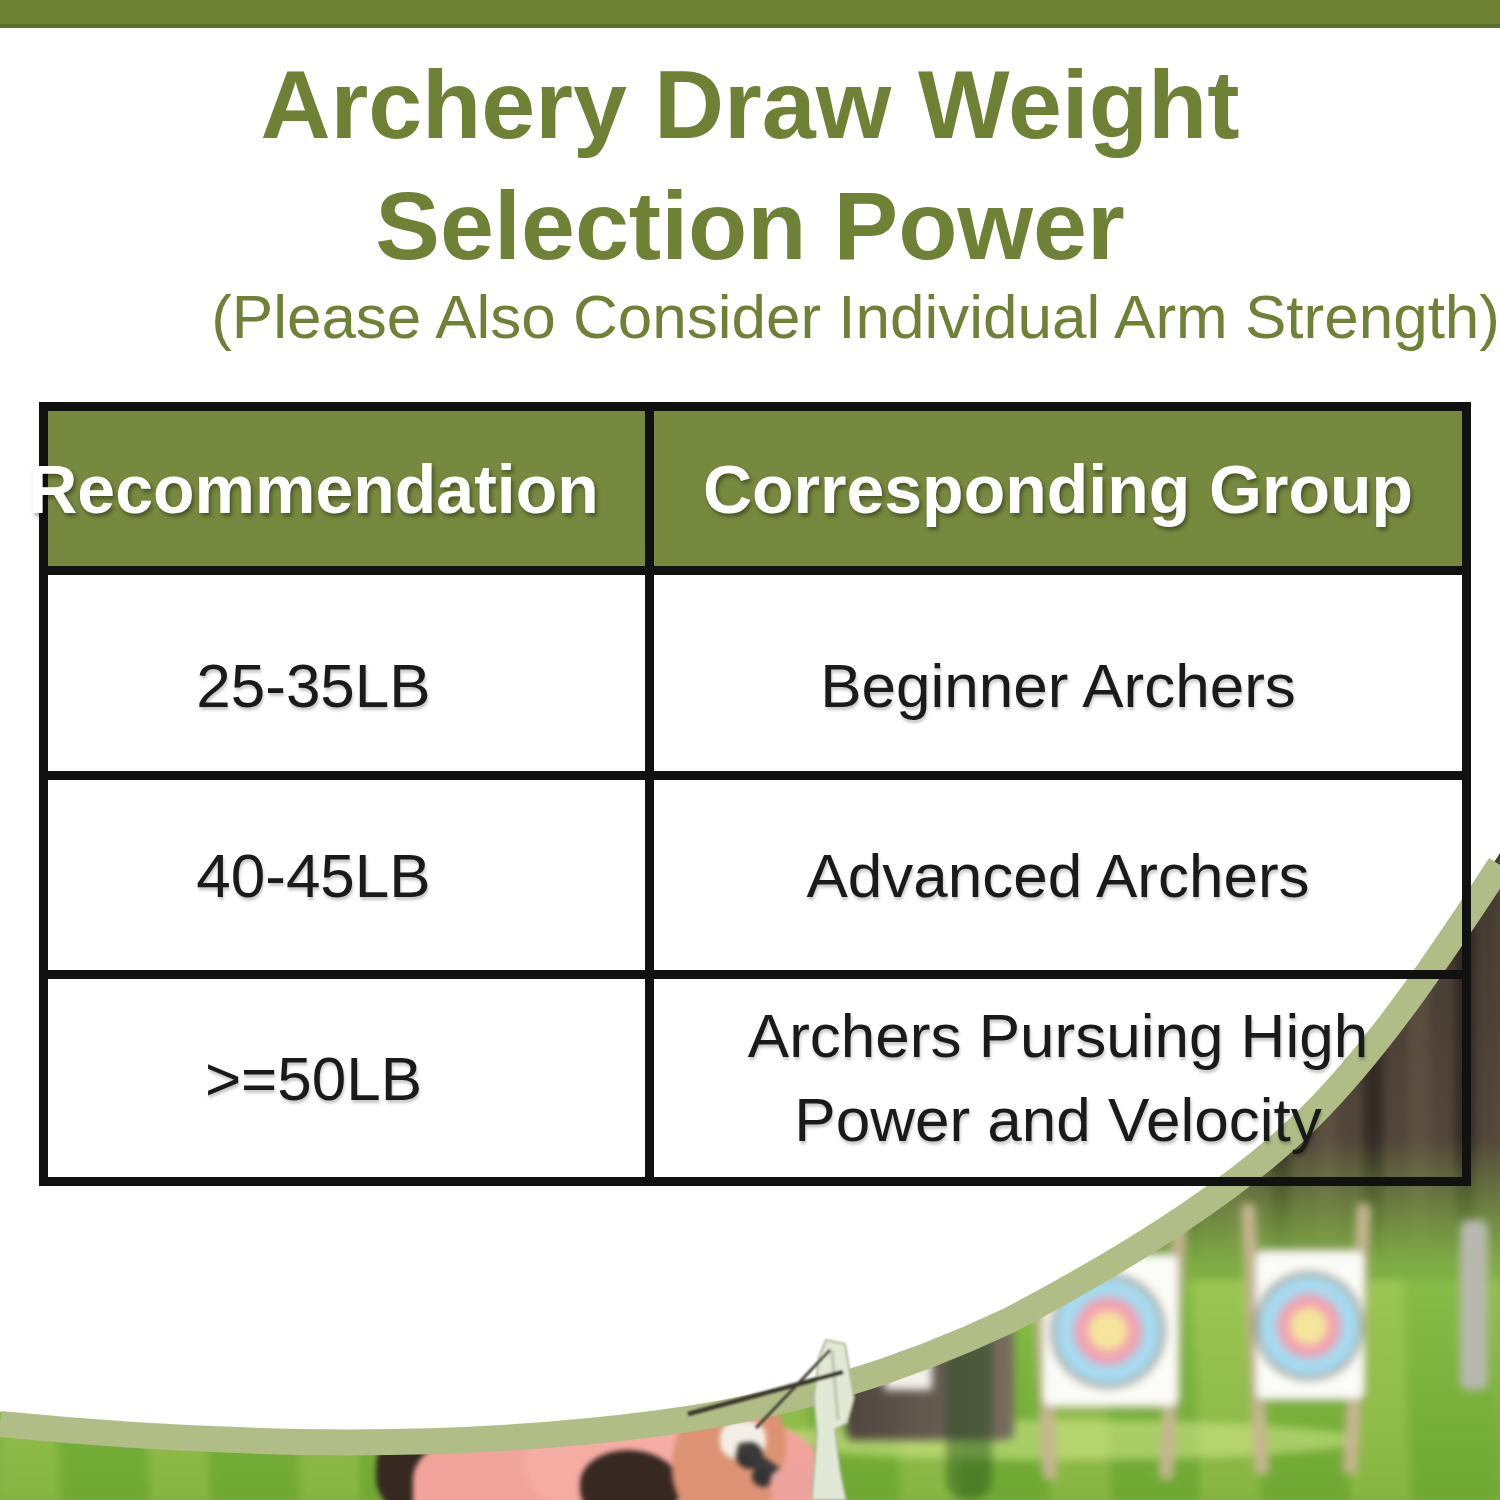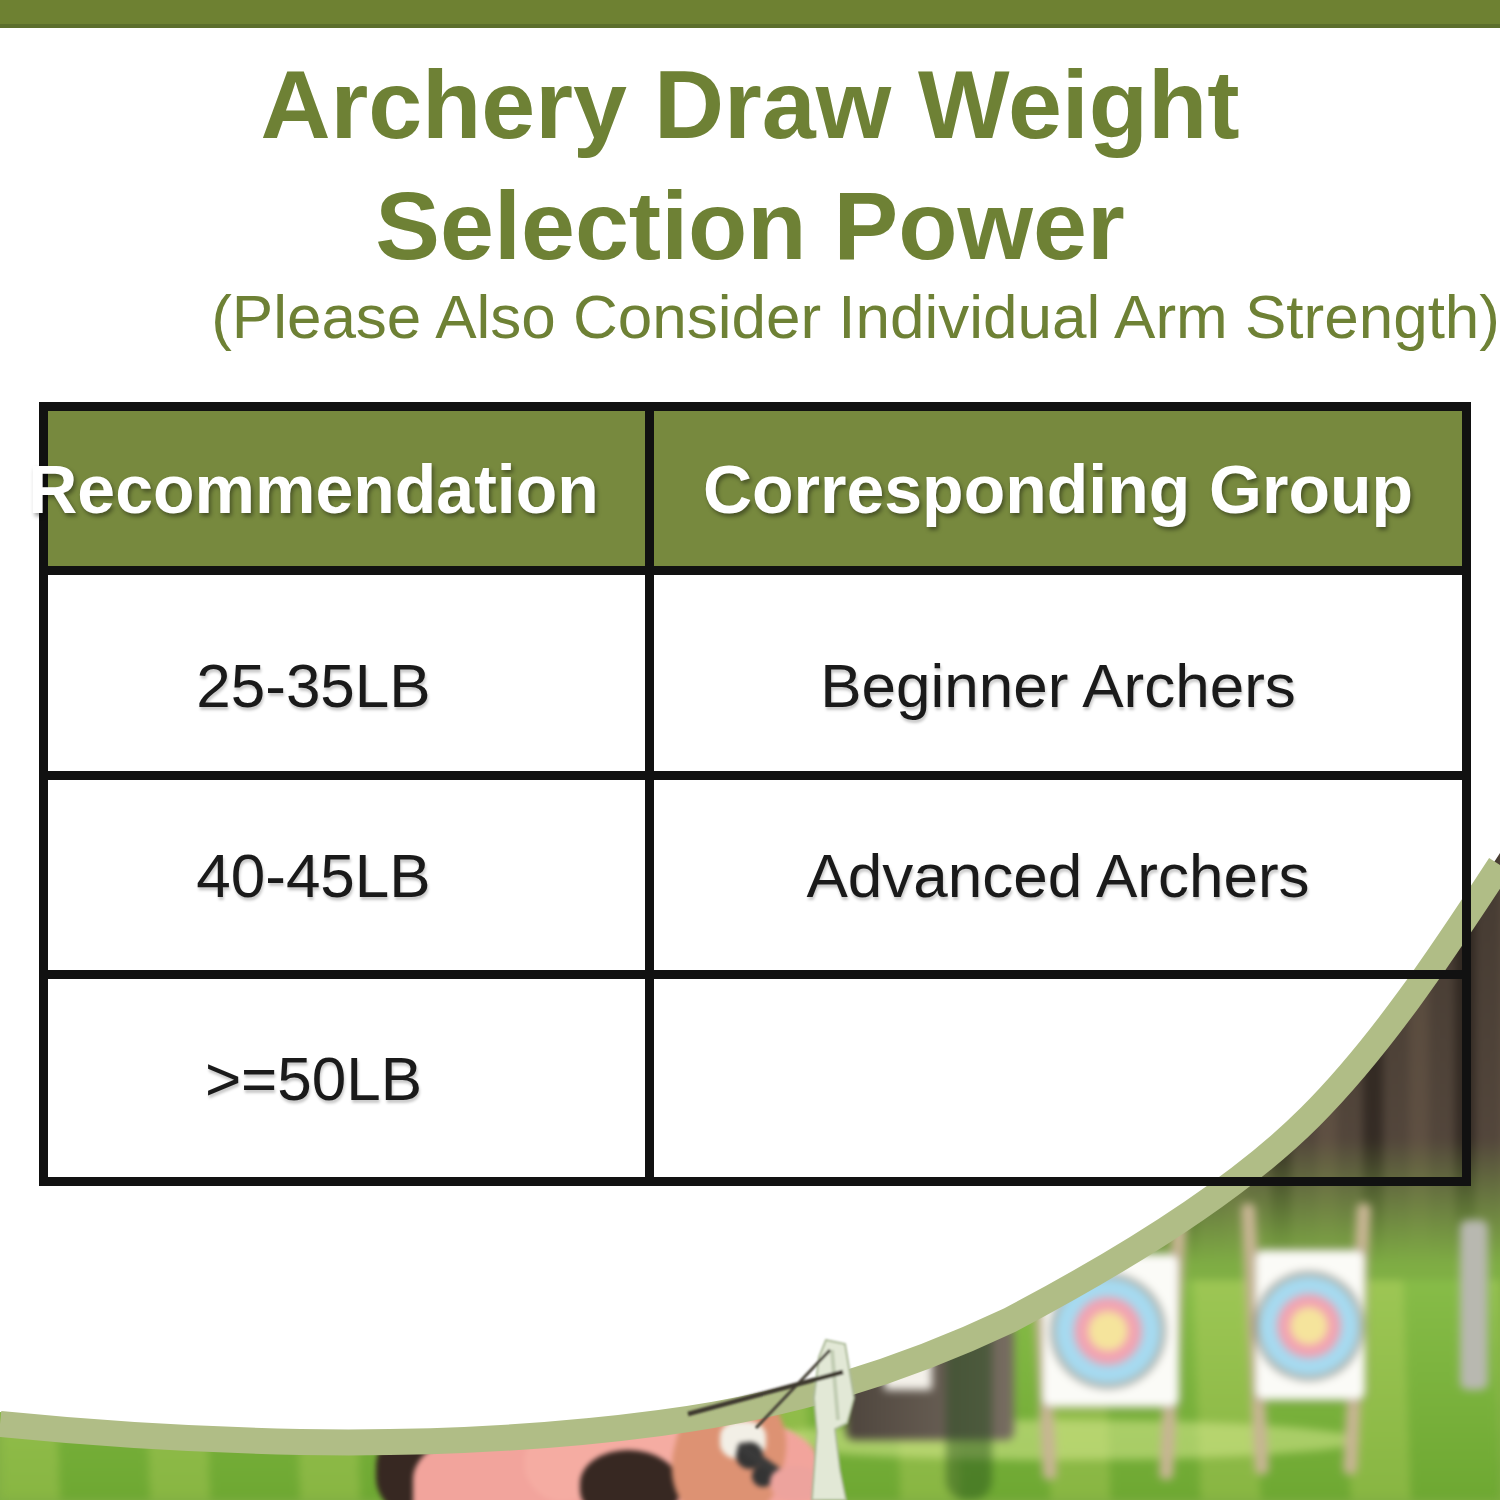--- a/index.html
+++ b/index.html
@@ -150,15 +150,18 @@
     <div class="cell h c1 r0">Recommendation</div>
     <div class="cell h c2 r0">Corresponding Group</div>
 
     <div class="cell b c1 r1">25-35LB</div>
     <div class="cell b c2 r1">Beginner Archers</div>
 
     <div class="cell b c1 r2">40-45LB</div>
     <div class="cell b c2 r2">Advanced Archers</div>
 
     <div class="cell b c1 r3">&gt;=50LB</div>
+    <div class="cell b c2 r3">
+      <span class="wrap-narrow">Archers Pursuing High Power and Velocity</span>
+    </div>
   </div>
 
 </div>
 
 </body></html>

